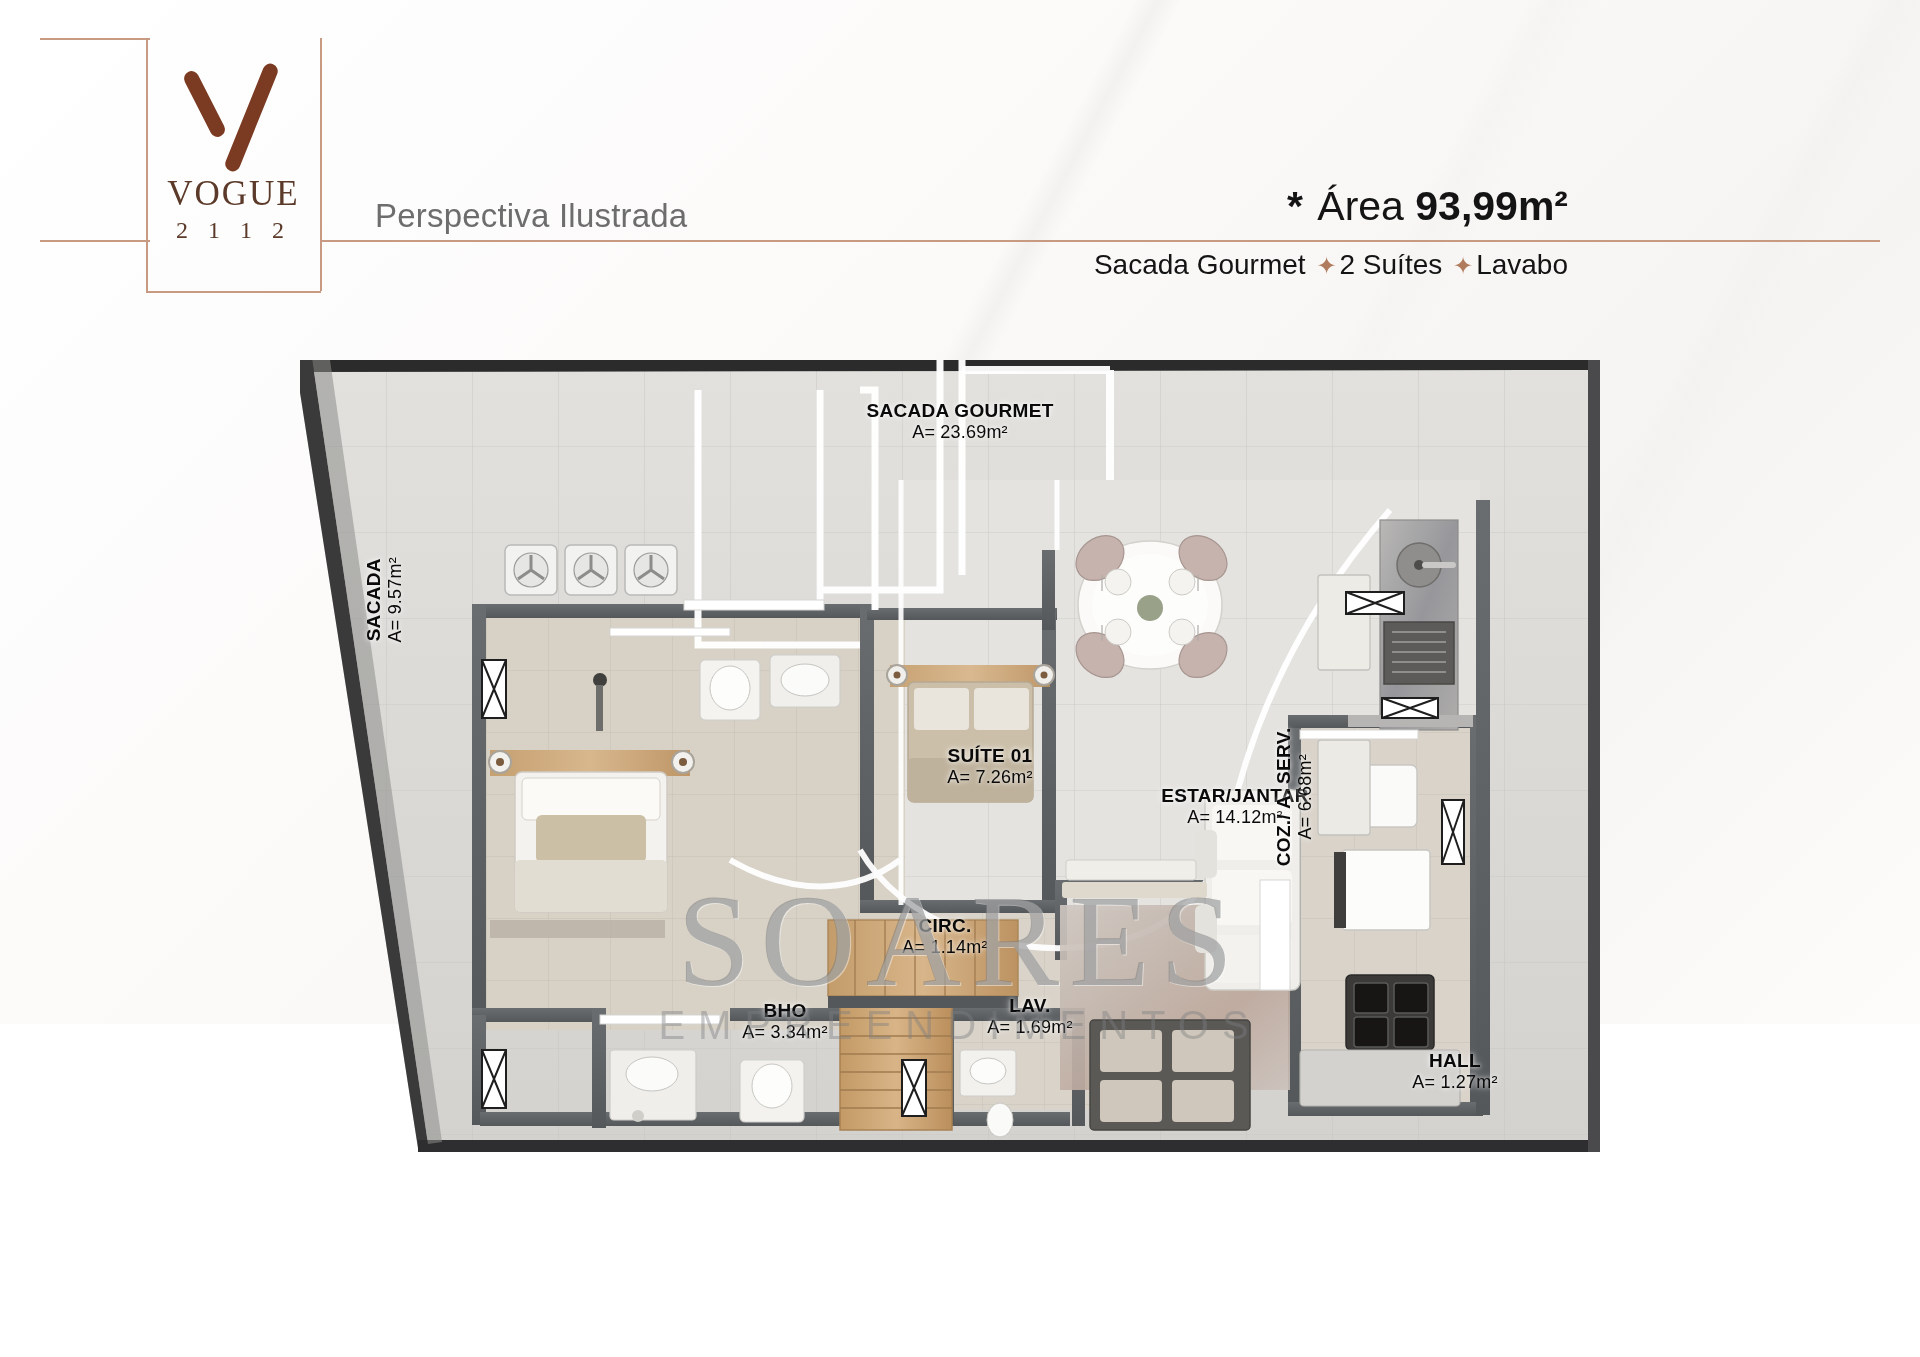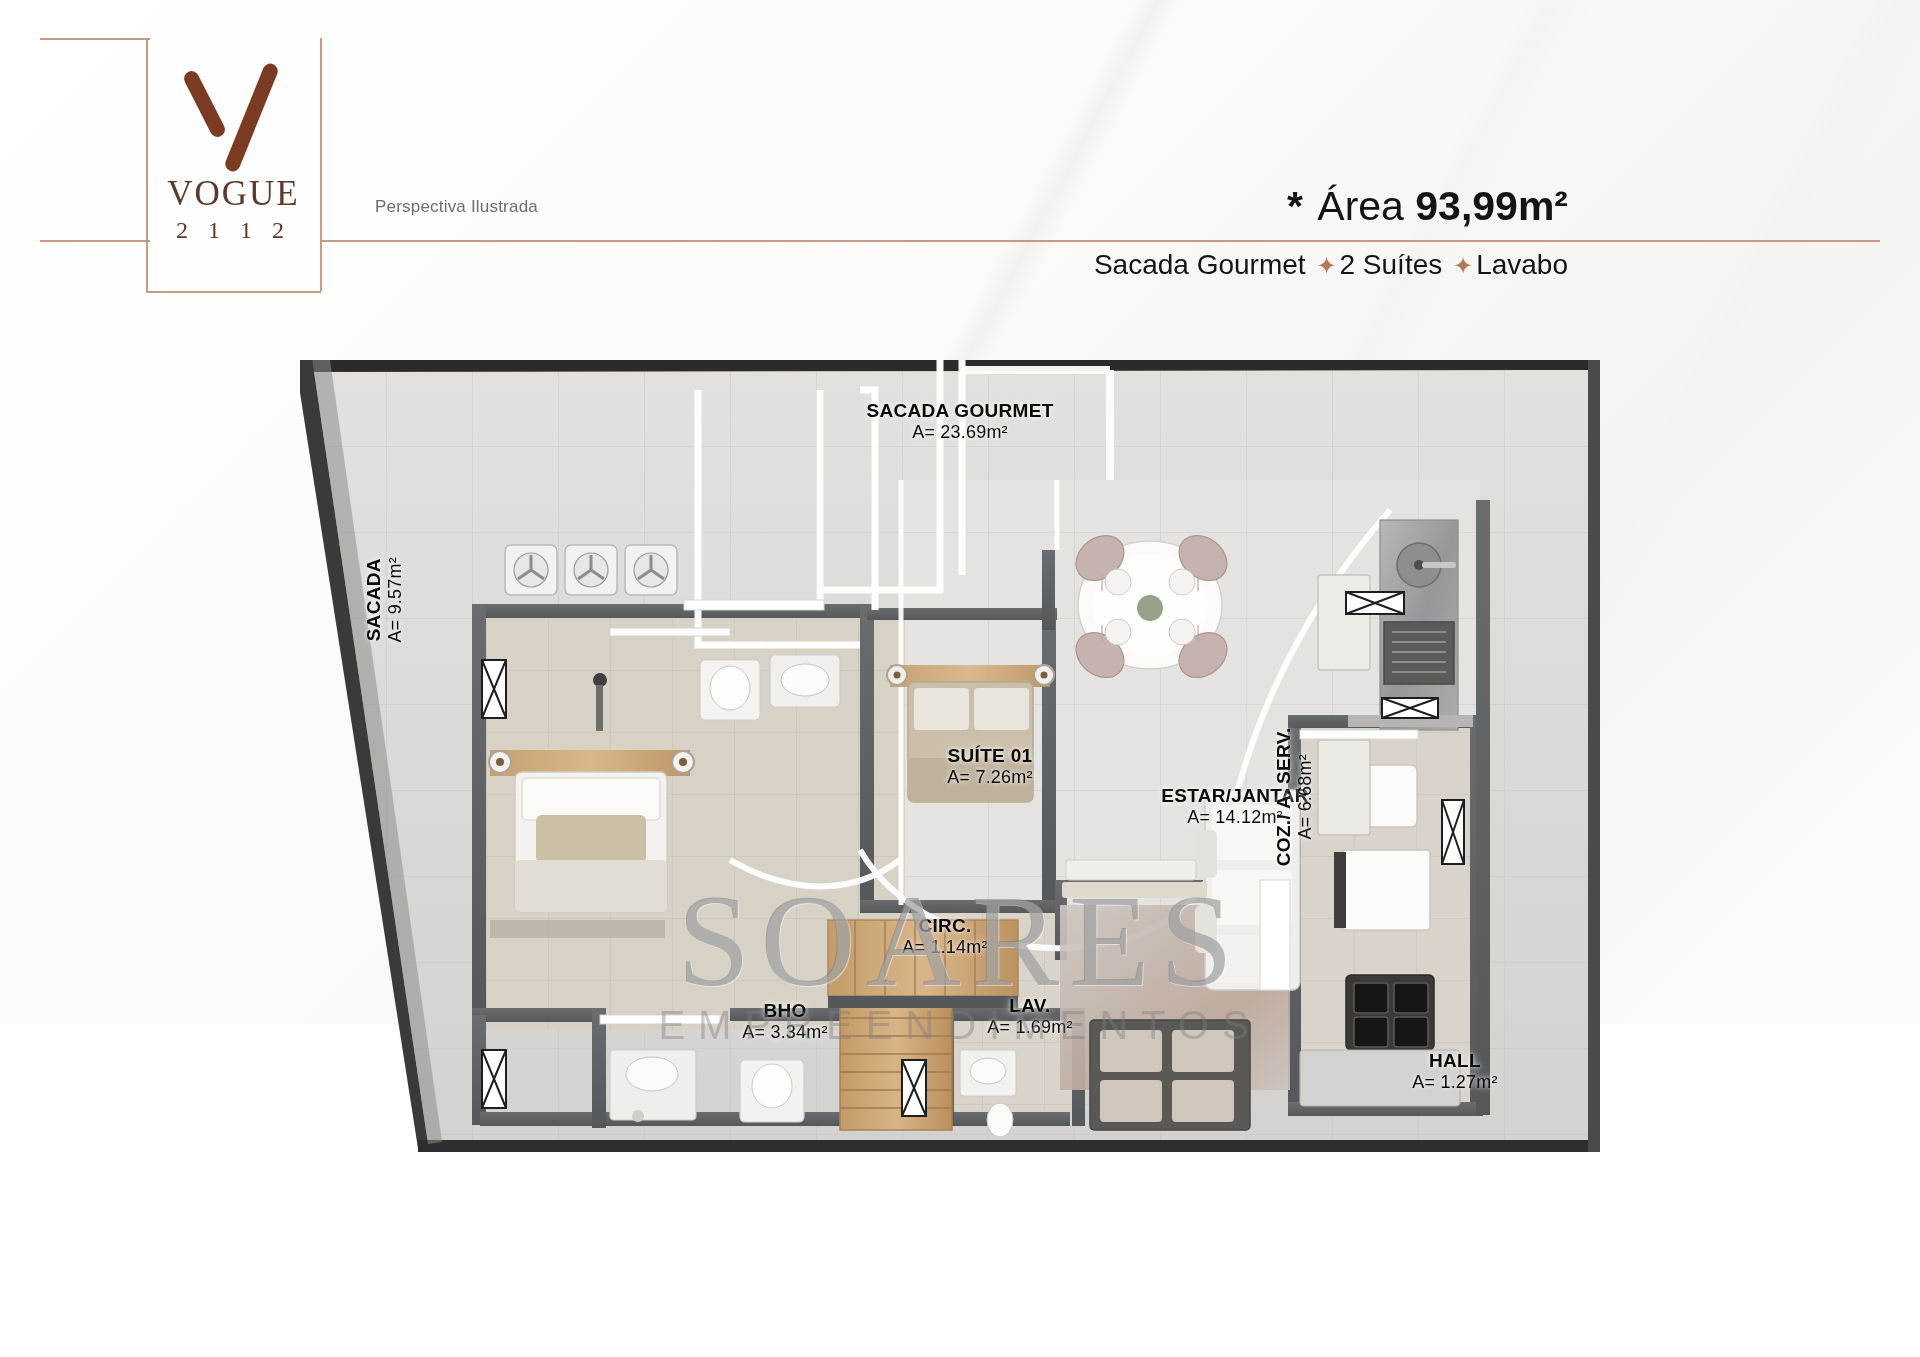--- a/index.html
+++ b/index.html
@@ -58,21 +58,21 @@
   }
 
   #title-block { position: absolute; left: 375px; top: 178px; }
   #plan-title {
     font-size: 48px; color: #6b3a20; letter-spacing: .4px;
     line-height: 1; white-space: nowrap;
   }
   #plan-title .light { font-weight: 400; color: #6f4a33; }
   #plan-title .bold  { font-weight: 700; color: #6b3618; }
   #plan-subtitle {
-    margin-top: 19px; font-size: 17px; color: #6d6d6d;
+    margin-top: 19px; font-size: 33px; color: #6d6d6d;
     font-weight: 400; letter-spacing: .2px; white-space: nowrap;
   }
 
   #area-block {
     position: absolute; right: 352px; top: 186px; text-align: right;
   }
   #area-line {
     font-size: 41px; color: #141414; white-space: nowrap; line-height: 1;
   }
   #area-line .star { font-weight: 700; letter-spacing: 3px; }

